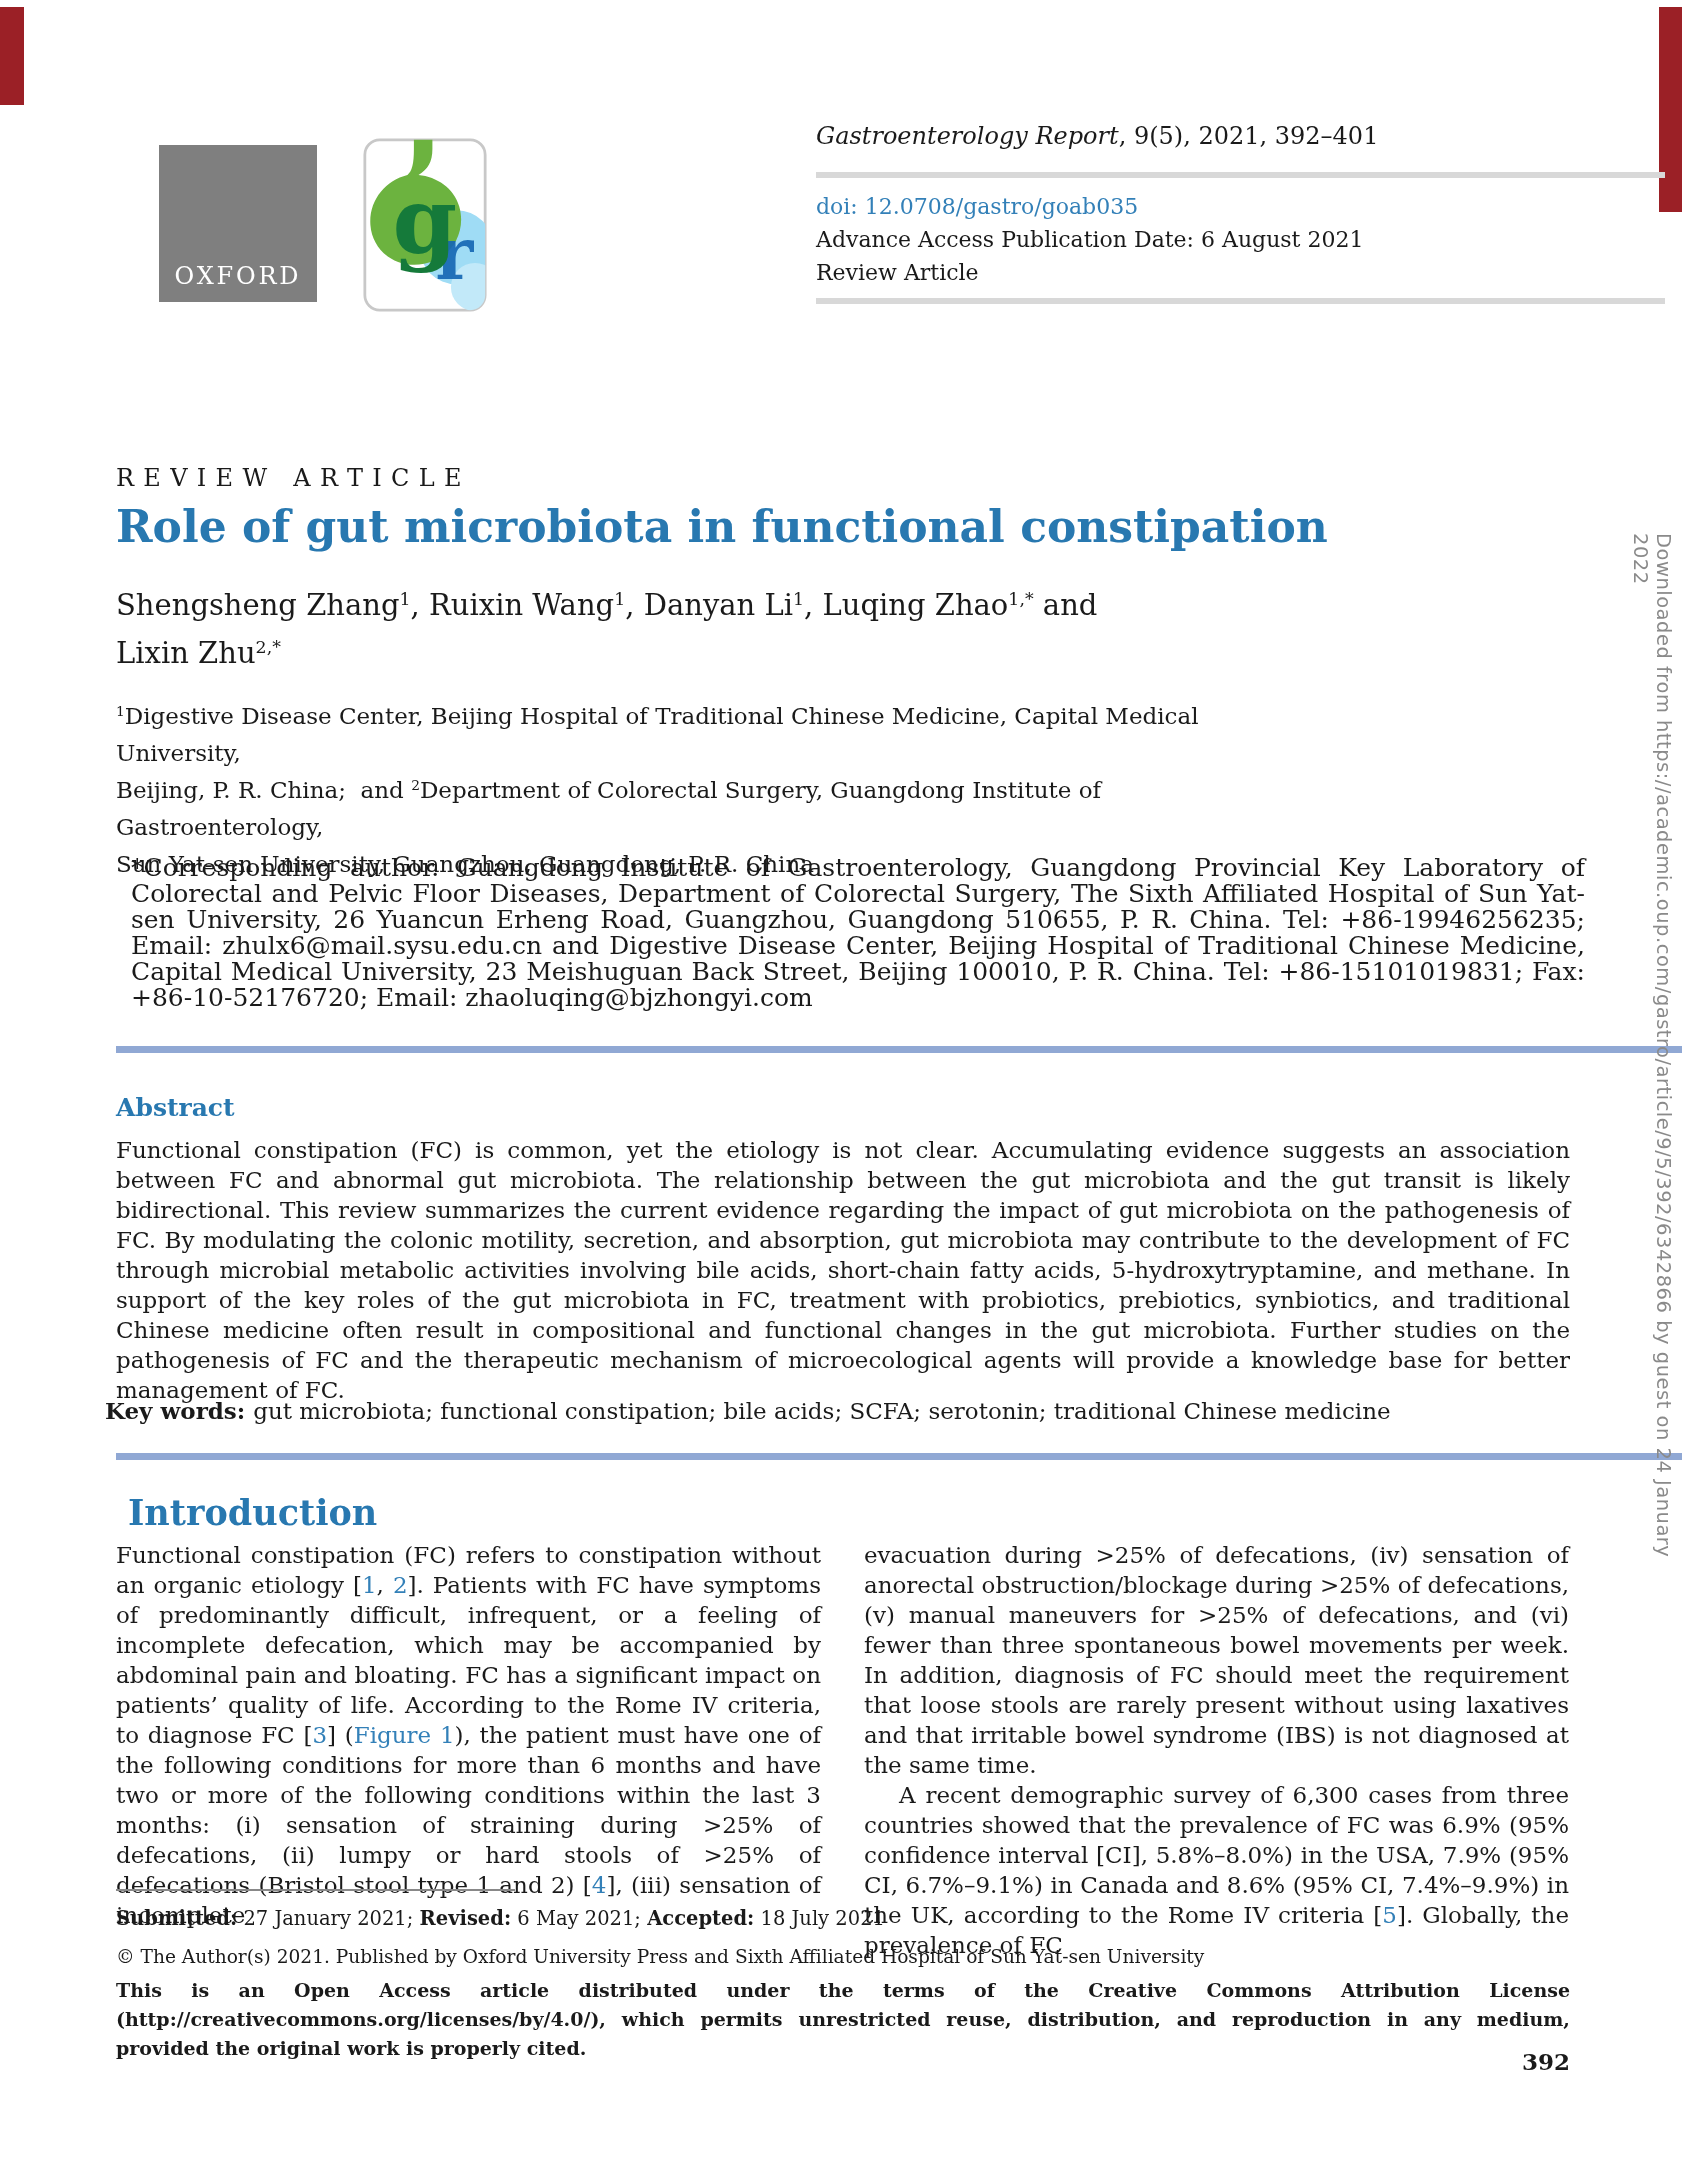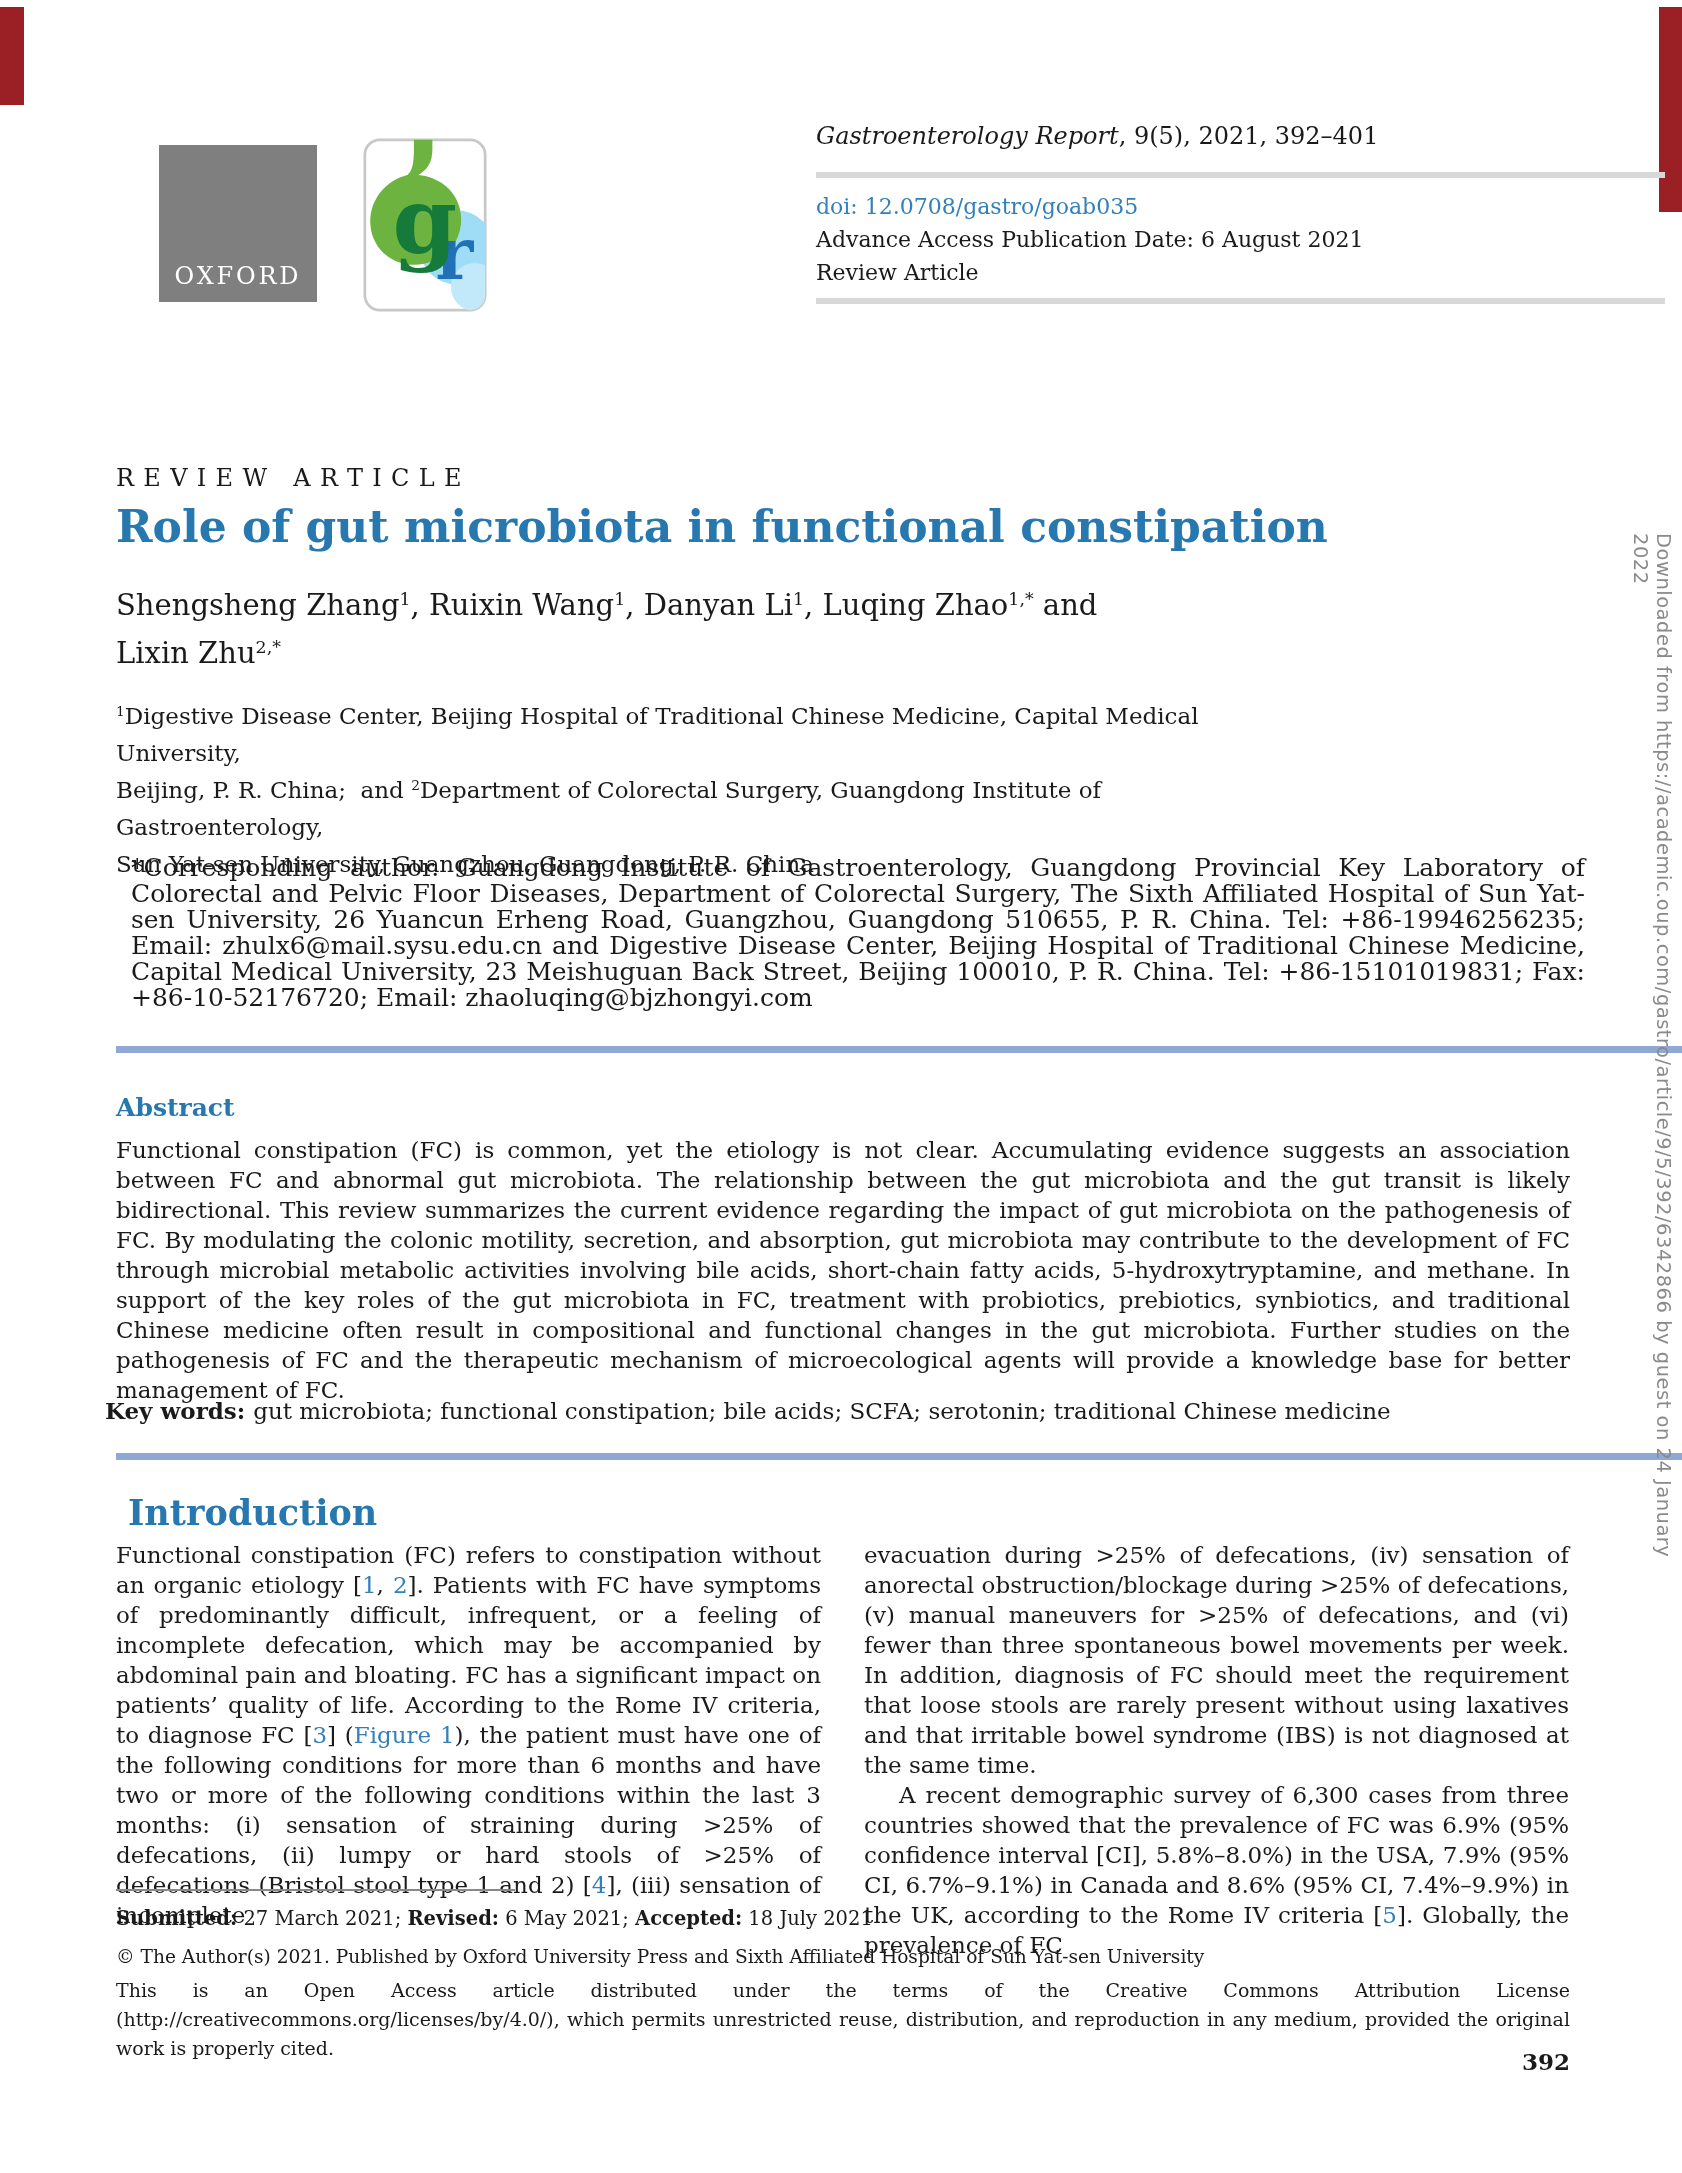--- a/index.html
+++ b/index.html
@@ -53,21 +53,21 @@
   
   .intro-h{left:128px;top:1492px;font-size:35px;font-weight:700;color:var(--heading-blue);}
   .col{top:1540px;width:705px;font-size:23px;line-height:30px;text-align:justify;}
   .col.c1{left:116px;}
   .col.c2{left:864px;}
   .col .p2{text-indent:35px;margin-top:0;}
   
   .foot-rule{left:116px;top:1889px;width:399px;height:1.9px;background:#888;}
   .dates{left:116px;top:1907px;font-size:19.5px;}
   .copyright{left:116px;top:1946px;font-size:18.6px;}
-  .license{left:116px;top:1976px;width:1454px;font-size:19px;line-height:29px;text-align:justify;}
+  .license{left:116px;top:1976px;width:1454px;font-size:19px;line-height:29px;text-align:justify;font-weight:bold;}
   .pagenum{top:2048px;right:113px;font-size:23px;font-weight:700;}
   
   .vtext{left:1629px;top:533px;height:1034px;writing-mode:vertical-rl;
     font-family:"DejaVu Sans",sans-serif;font-size:19.5px;color:var(--muted);letter-spacing:0.5px;}
   
   .rt-link{color:var(--link-blue);}
   .rt-bold{font-weight:700;}
   .rt-italic{font-style:italic;}
   sup{font-size:60%;line-height:0;vertical-align:baseline;position:relative;top:-0.55em;}
 </style>
@@ -133,21 +133,21 @@
   <div class="abs blue-rule r2"></div>
 
   <div class="abs intro-h">Introduction</div>
   <div class="abs col c1"><span>Functional constipation (FC) refers to constipation without an organic etiology [</span><span class="rt-link">1</span><span>, </span><span class="rt-link">2</span><span>]. Patients with FC have symptoms of predominantly difficult, infrequent, or a feeling of incomplete defecation, which may be accompanied by abdominal pain and bloating. FC has a significant impact on patients’ quality of life. According to the Rome IV criteria, to diagnose FC [</span><span class="rt-link">3</span><span>] (</span><span class="rt-link">Figure 1</span><span>), the patient must have one of the following conditions for more than 6 months and have two or more of the following conditions within the last 3 months: (i) sensation of straining during &gt;25% of defecations, (ii) lumpy or hard stools of &gt;25% of defecations (Bristol stool type 1 and 2) [</span><span class="rt-link">4</span><span>], (iii) sensation of incomplete</span></div>
   <div class="abs col c2">
     <p>evacuation during &gt;25% of defecations, (iv) sensation of anorectal obstruction/blockage during &gt;25% of defecations, (v) manual maneuvers for &gt;25% of defecations, and (vi) fewer than three spontaneous bowel movements per week. In addition, diagnosis of FC should meet the requirement that loose stools are rarely present without using laxatives and that irritable bowel syndrome (IBS) is not diagnosed at the same time.</p>
     <p class="p2"><span>A recent demographic survey of 6,300 cases from three countries showed that the prevalence of FC was 6.9% (95% confidence interval [CI], 5.8%–8.0%) in the USA, 7.9% (95% CI, 6.7%–9.1%) in Canada and 8.6% (95% CI, 7.4%–9.9%) in the UK, according to the Rome IV criteria [</span><span class="rt-link">5</span><span>]. Globally, the prevalence of FC</span></p>
   </div>
 
   <div class="abs foot-rule"></div>
-  <div class="abs dates"><span class="rt-bold">Submitted:</span><span> 27 March 2021; </span><span class="rt-bold">Revised:</span><span> 6 May 2021; </span><span class="rt-bold">Accepted:</span><span> 18 July 2021</span></div>
+  <div class="abs dates"><span class="rt-bold">Submitted:</span><span> 27 January 2021; </span><span class="rt-bold">Revised:</span><span> 6 May 2021; </span><span class="rt-bold">Accepted:</span><span> 18 July 2021</span></div>
   <div class="abs copyright">© The Author(s) 2021. Published by Oxford University Press and Sixth Affiliated Hospital of Sun Yat-sen University</div>
   <div class="abs license">This is an Open Access article distributed under the terms of the Creative Commons Attribution License (http://creativecommons.org/licenses/by/4.0/), which permits unrestricted reuse, distribution, and reproduction in any medium, provided the original work is properly cited.</div>
   <div class="abs pagenum">392</div>
 
   <div class="abs vtext">Downloaded from https://academic.oup.com/gastro/article/9/5/392/6342866 by guest on 24 January 2022</div>
 
 </div>
 
 
 </body></html>

